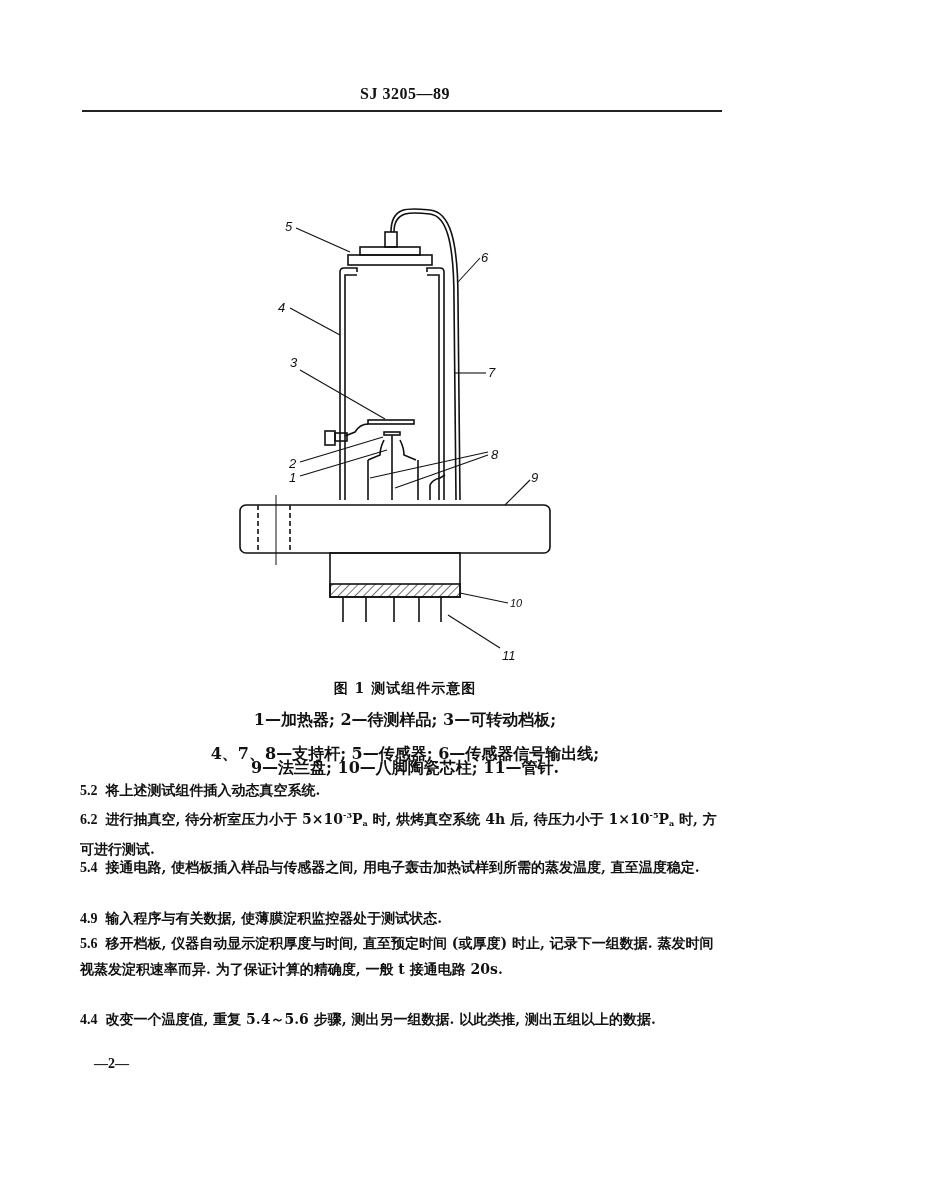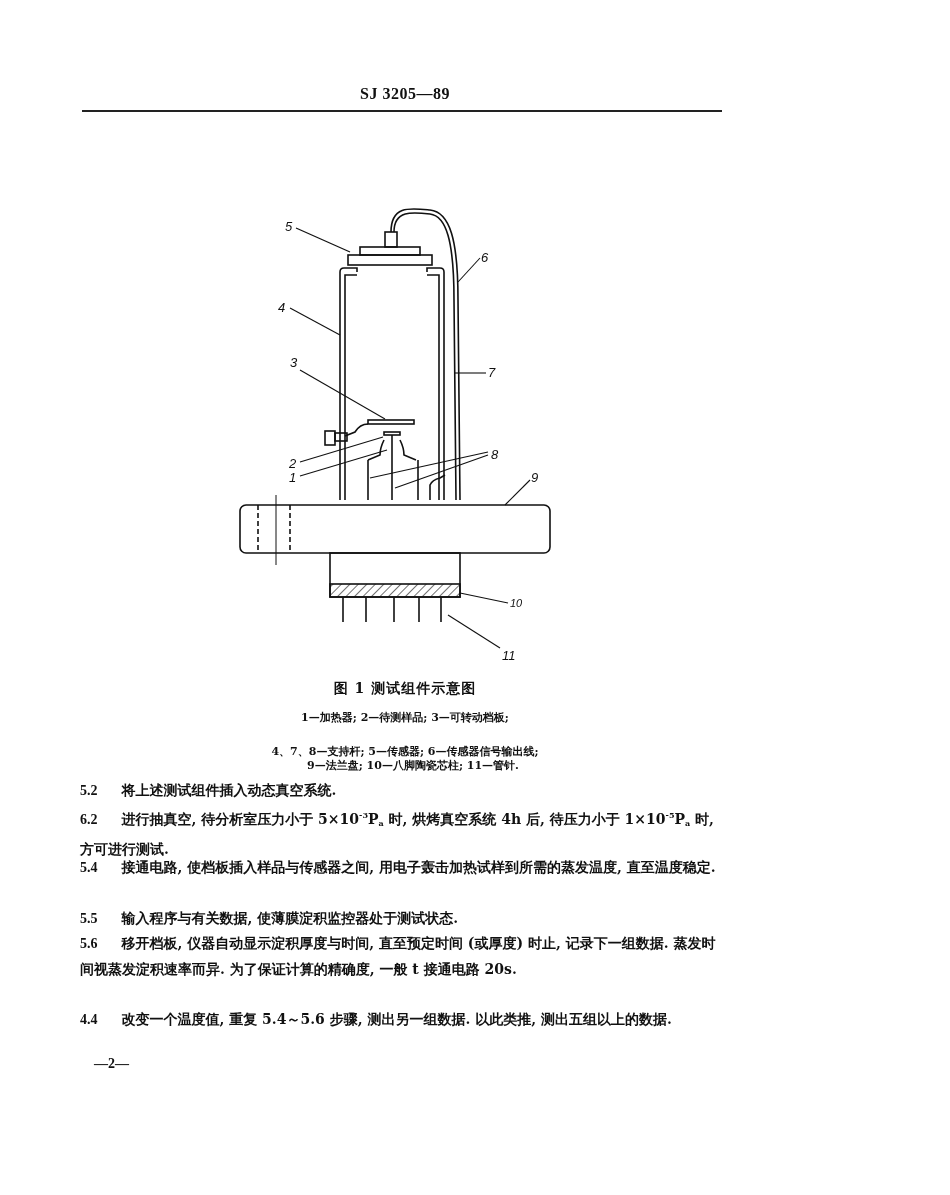--- a/index.html
+++ b/index.html
@@ -5,26 +5,26 @@
   html, body { margin: 0; padding: 0; background: #ffffff; }
   body { width: 950px; height: 1195px; position: relative; overflow: hidden;
          font-family: "DejaVu Serif", "Liberation Serif", serif; color: #111; }
   .header-code { position: absolute; top: 85px; left: 0; width: 810px; text-align: center;
          font-family: "Liberation Serif", serif; font-weight: bold; font-size: 16px; letter-spacing: 0.5px; }
   .header-rule { position: absolute; top: 110px; left: 82px; width: 640px; height: 2px; background: #222; }
   .figure { position: absolute; left: 230px; top: 200px; width: 340px; height: 470px; }
   .figure svg { width: 100%; height: 100%; }
   .caption-title { position: absolute; top: 680px; left: 0; width: 810px; text-align: center;
          font-weight: bold; font-size: 14px; letter-spacing: 1px; }
-  .legend-line { position: absolute; left: 0; width: 810px; text-align: center; font-size: 11px; font-weight: bold; }
+  .legend-line { position: absolute; left: 0; width: 810px; text-align: center; font-size: 16px; font-weight: bold; }
   .legend-0 { top: 710px; }
   .legend-1 { top: 744px; }
-  .legend-2 { top: 758px; margin-left: 8px; }
+  .legend-2 { top: 758px; }
   .para { position: absolute; left: 80px; width: 645px; font-size: 14px; line-height: 25.5px; font-weight: bold; }
-  .para .num { font-family: "Liberation Serif", serif; margin-right: 24px; }
+  .para .num { font-family: "Liberation Serif", serif; margin-right: 8px; }
   .p52 { top: 778px; }
   .p53 { top: 803px; }
   .p54 { top: 855px; }
   .p55 { top: 906px; }
   .p56 { top: 931px; }
   .p57 { top: 1007px; }
   .page-num { position: absolute; top: 1056px; left: 94px; font-family: "Liberation Serif", serif; font-weight: bold; font-size: 14px; }
   sup { font-size: 8px; vertical-align: 6px; }
   sub { font-size: 8px; vertical-align: -2px; }
 </style>
@@ -123,21 +123,21 @@
 
 <div class="para p53">
   <span class="num">6.2</span><span>进行抽真空, 待分析室压力小于 5×10</span><sup>-3</sup><span>P</span><sub>a</sub><span> 时, 烘烤真空系统 4h 后, 待压力小于 1×10</span><sup>-5</sup><span>P</span><sub>a</sub><span> 时, 方可进行测试.</span>
 </div>
 
 <div class="para p54">
   <span class="num">5.4</span><span>接通电路, 使档板插入样品与传感器之间, 用电子轰击加热试样到所需的蒸发温度, 直至温度稳定.</span>
 </div>
 
 <div class="para p55">
-  <span class="num">5.5</span><span>输入程序与有关数据, 使薄膜淀积监控器处于测试状态.</span>
+  <span class="num">4.9</span><span>输入程序与有关数据, 使薄膜淀积监控器处于测试状态.</span>
 </div>
 
 <div class="para p56">
   <span class="num">5.6</span><span>移开档板, 仪器自动显示淀积厚度与时间, 直至预定时间 (或厚度) 时止, 记录下一组数据. 蒸发时间视蒸发淀积速率而异. 为了保证计算的精确度, 一般 t 接通电路 20s.</span>
 </div>
 
 <div class="para p57">
   <span class="num">4.4</span><span>改变一个温度值, 重复 5.4～5.6 步骤, 测出另一组数据. 以此类推, 测出五组以上的数据.</span>
 </div>
 

